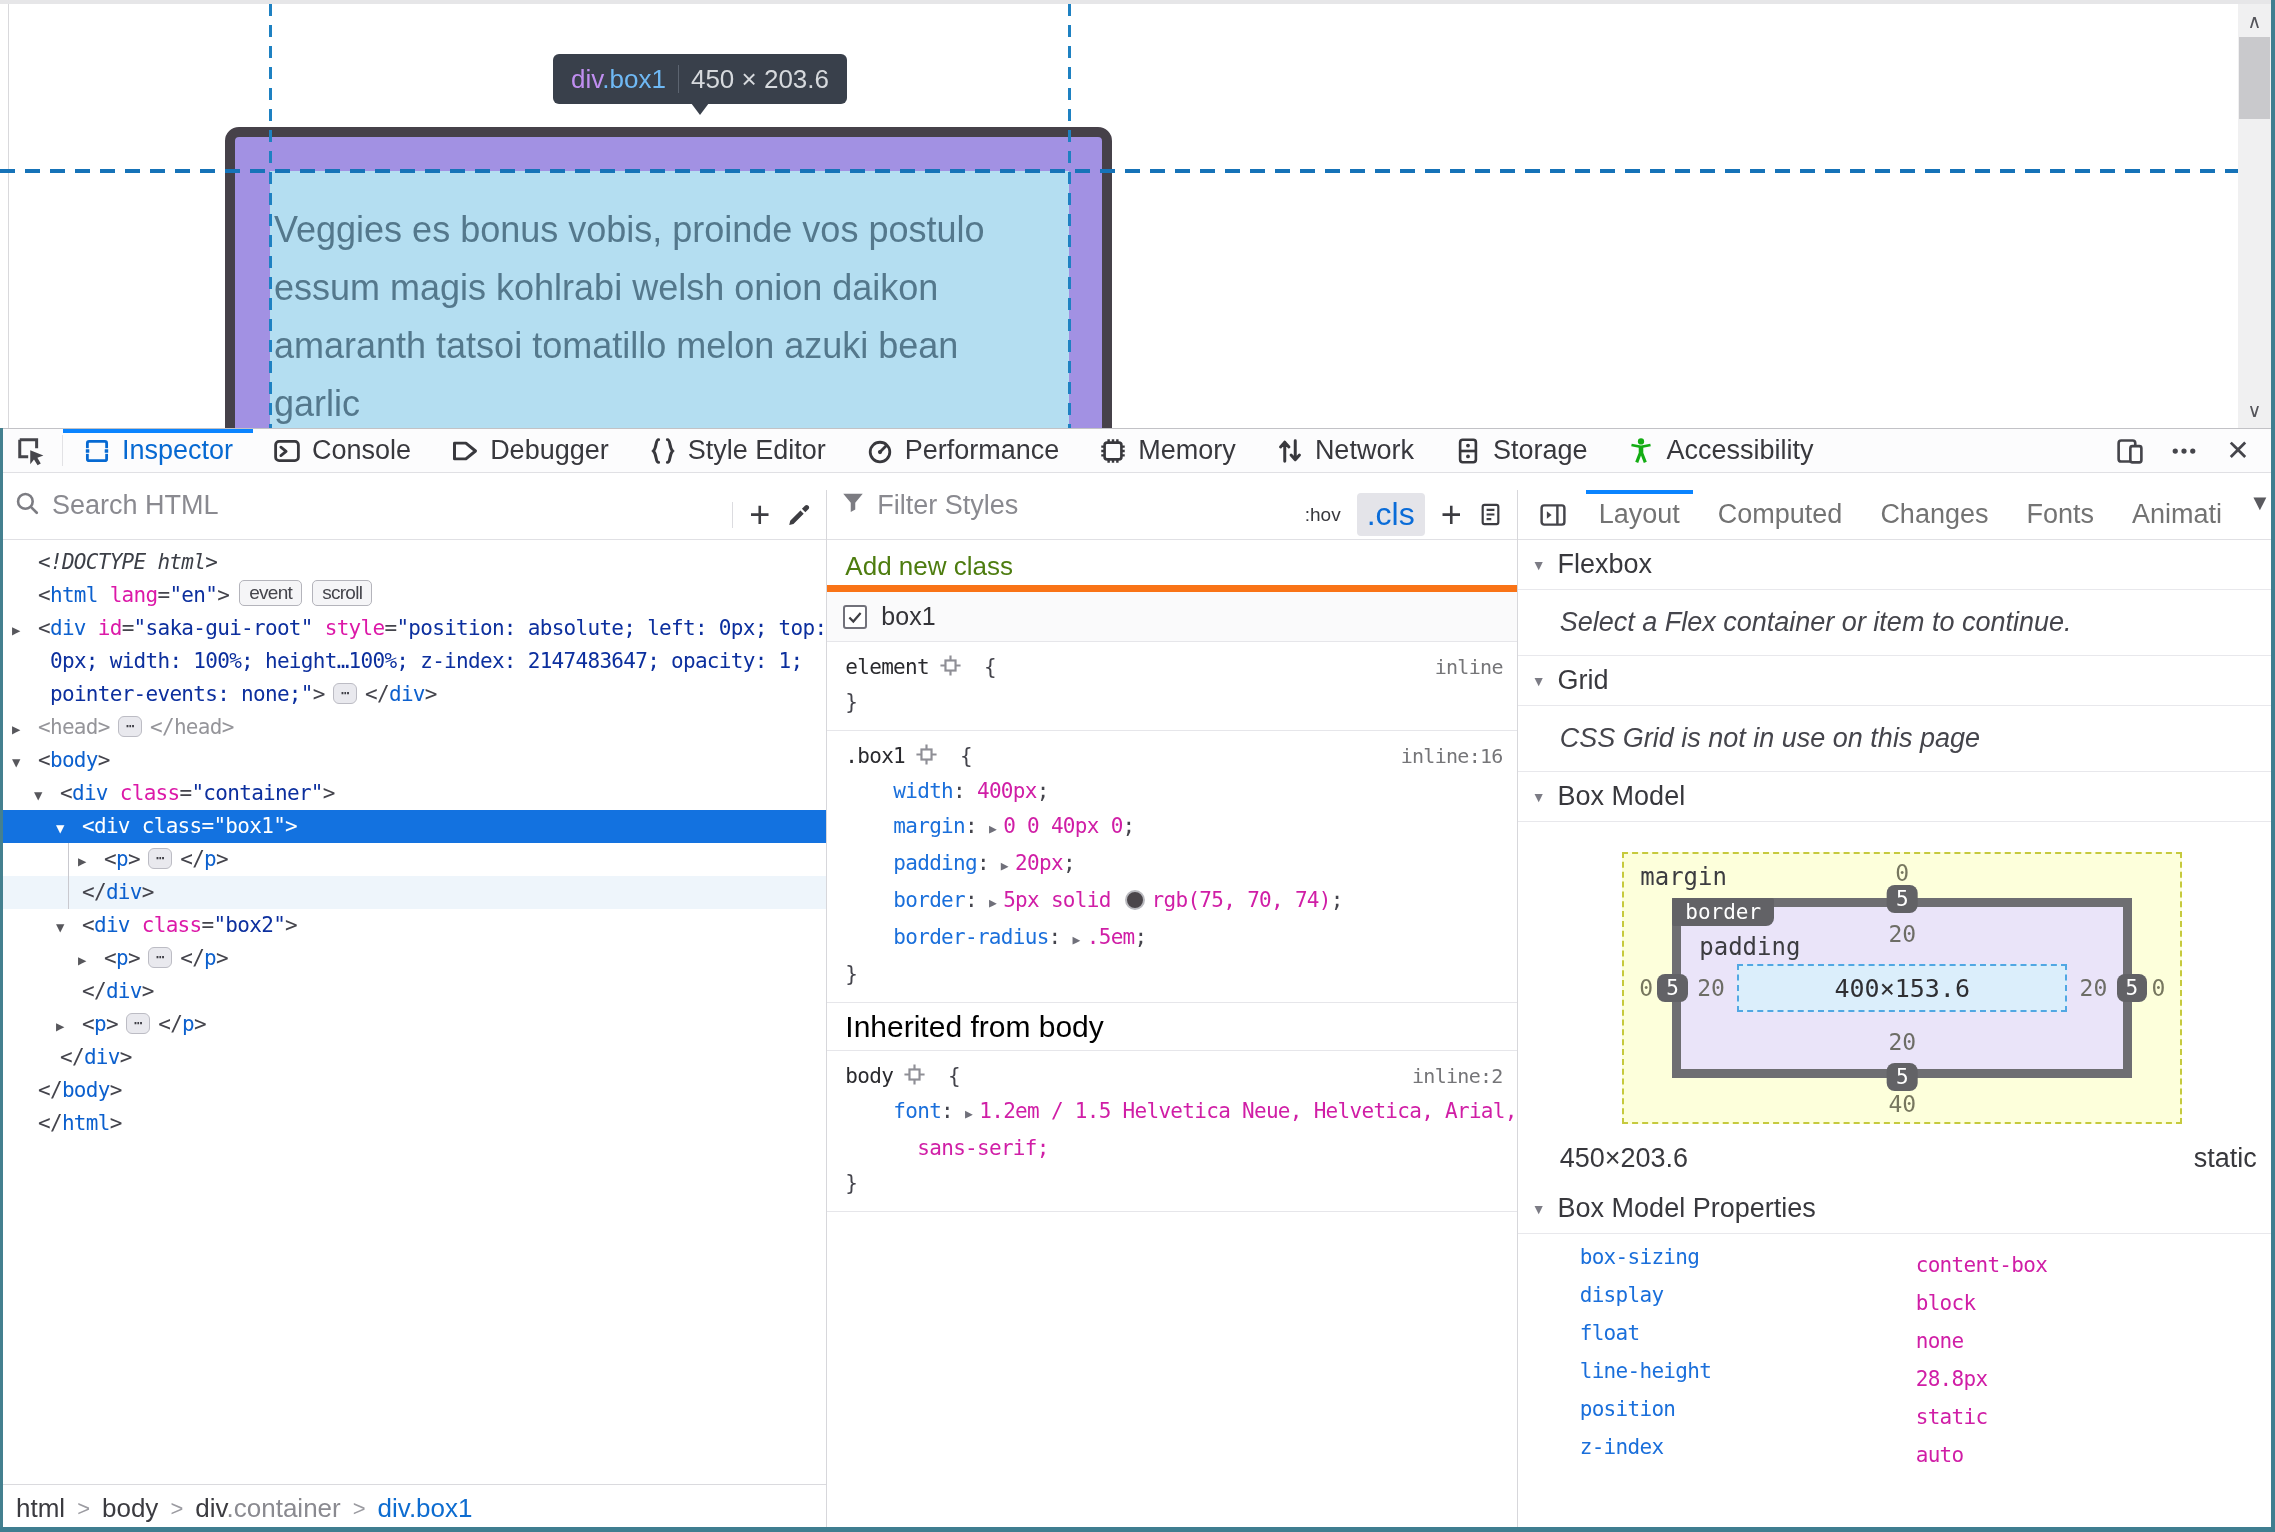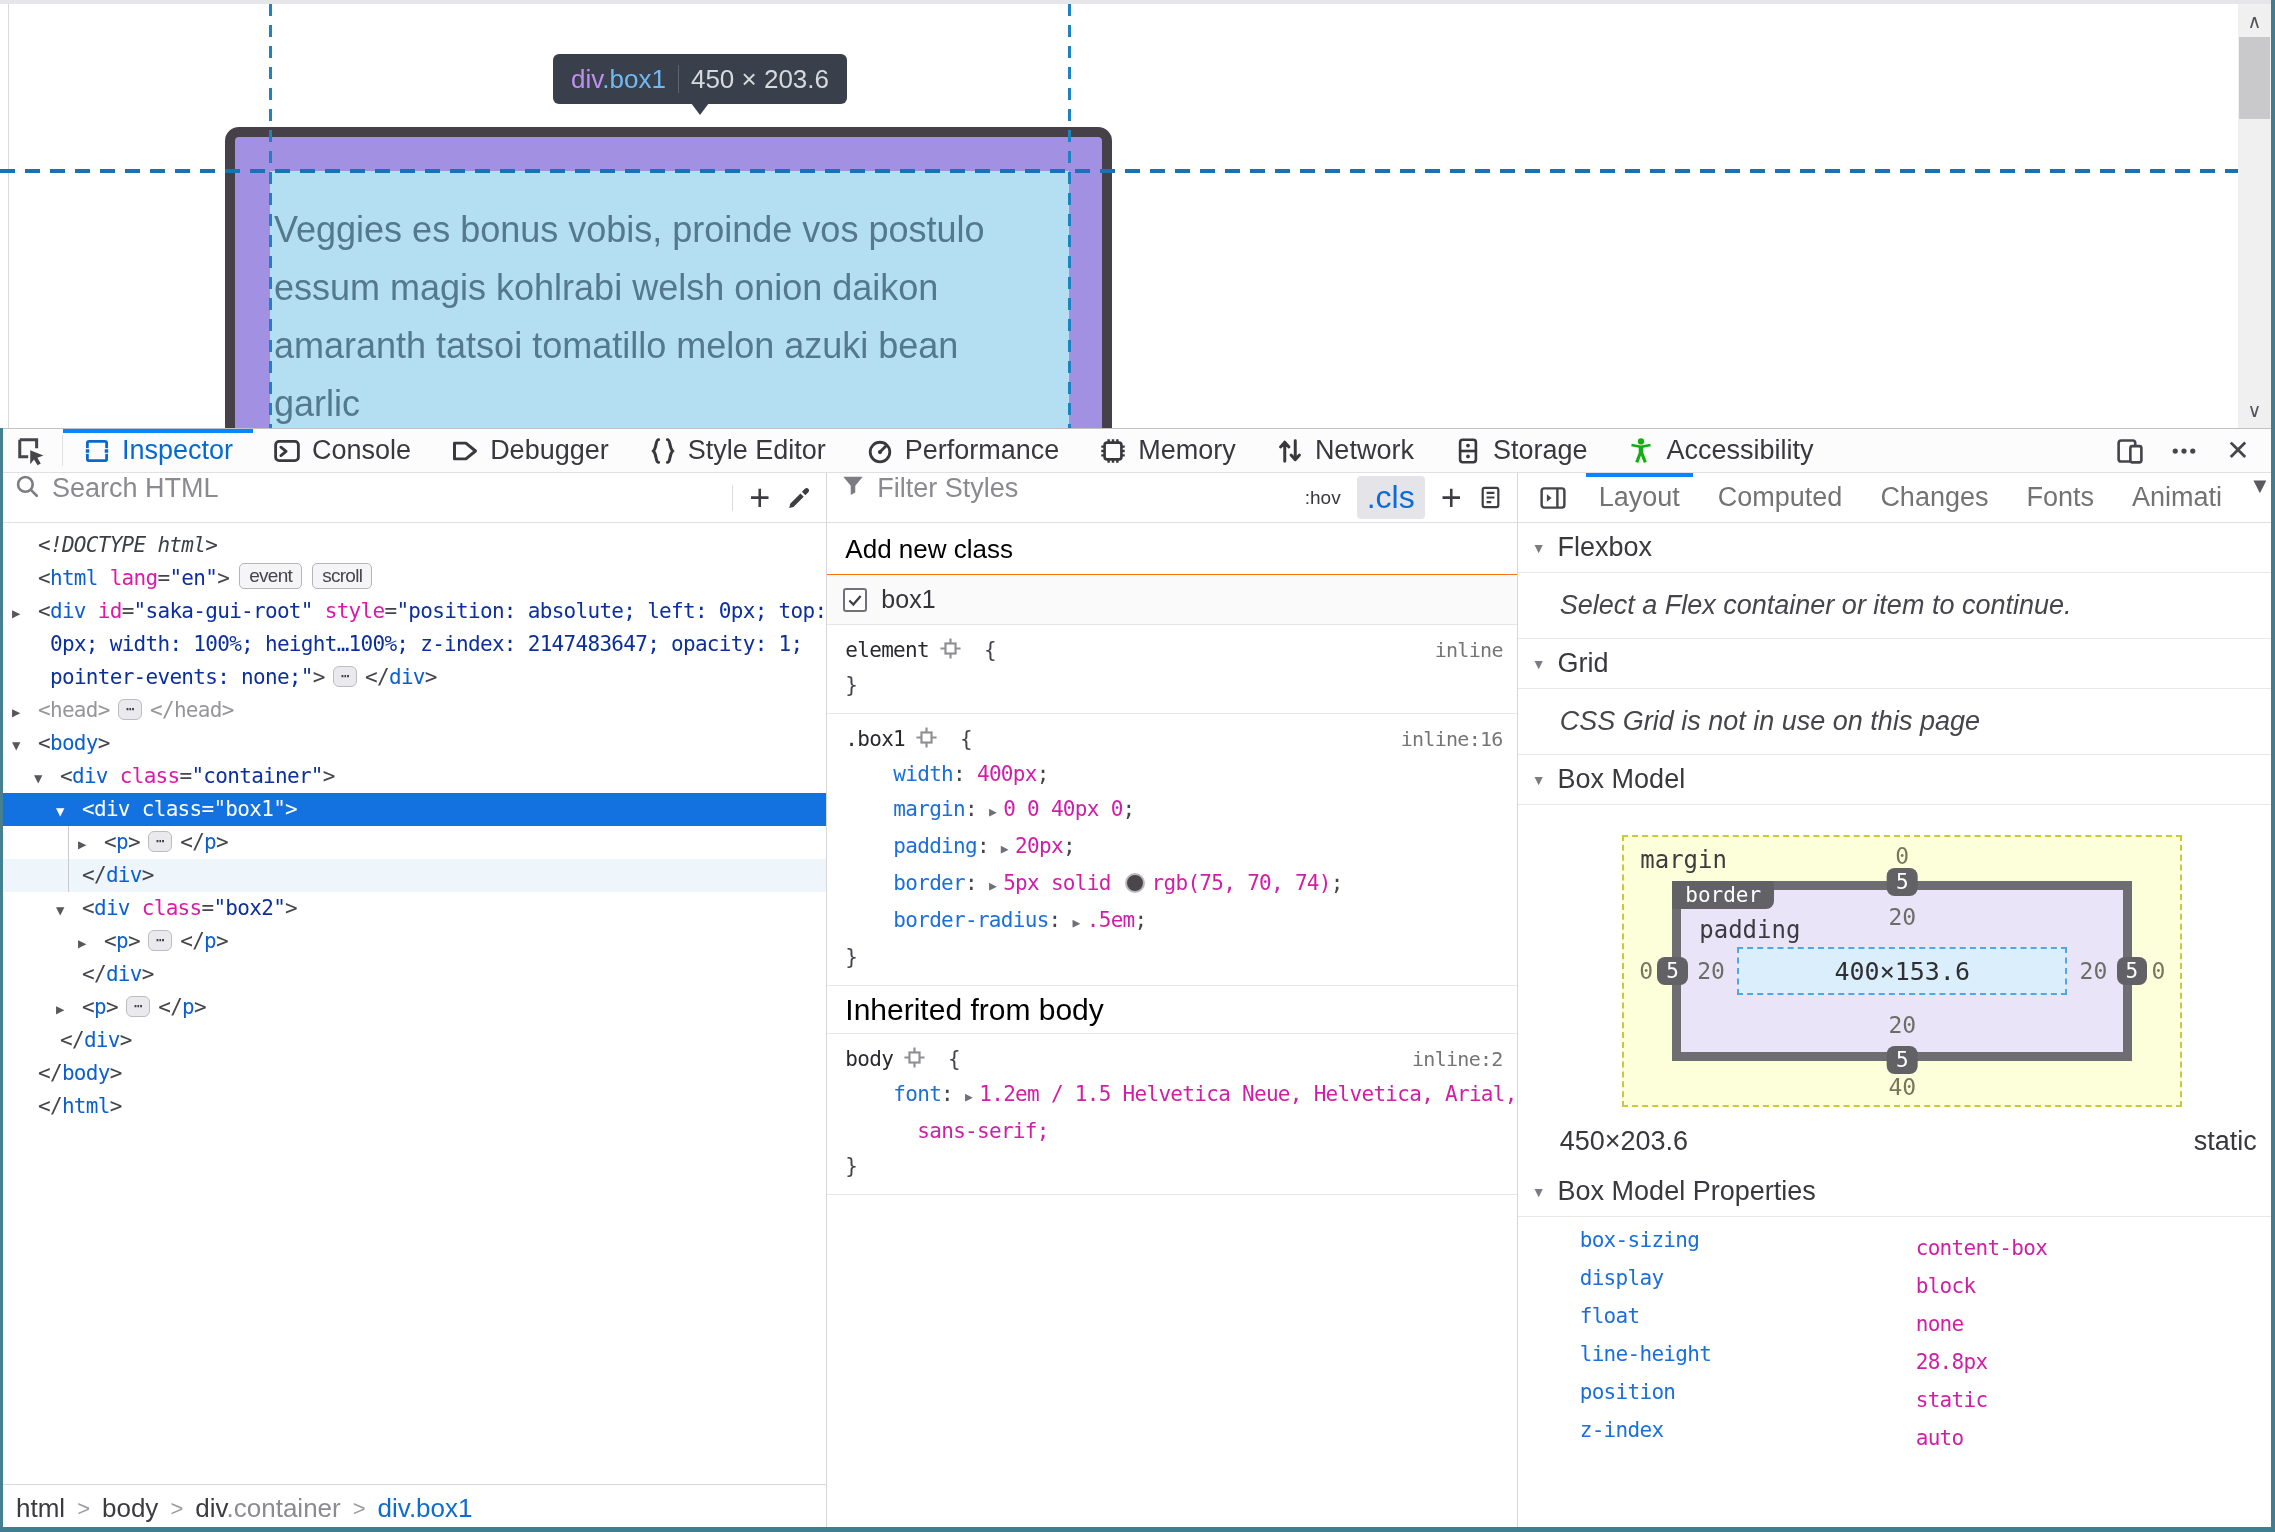--- a/index.html
+++ b/index.html
@@ -37,21 +37,21 @@
   .tt-arrow { position:absolute; left:50%; bottom:-11px; margin-left:-9px; width:0; height:0;
               border-left:9px solid transparent; border-right:9px solid transparent; border-top:12px solid #39404b; }
 
   
   .pg-scroll { position:absolute; right:4px; top:4px; width:33px; height:424px; background:#f0f0f1; }
   .pg-scroll .arr { position:absolute; left:0; width:100%; text-align:center; color:#54545a; font-size:19px; }
   .pg-thumb { position:absolute; left:1px; top:33px; width:31px; height:82px; background:#c9c9cc; }
 
   
   #devtools { position:absolute; left:0; top:428px; width:2275px; height:1104px; background:#fff;
-              border-top:1px solid #c2c2c6; display:flex; flex-direction:column; }
+              border-top:1px solid #c2c2c6; display:flex; flex-direction:column;gap:17px; }
 
   .dt-toolbar { height:44px; background:#fcfcfd; border-bottom:1px solid #e0e0e4; display:flex; align-items:stretch; }
   .tbtn { display:flex; align-items:center; justify-content:center; background:none; border:none; color:#45454b; cursor:pointer; }
   .picker { width:62px; }
   .tsep { width:1px; background:#e2e2e5; margin:6px 0; }
   .dt-tabs { display:flex; align-items:stretch; }
   .dtab { position:relative; display:flex; align-items:center; gap:11px; padding:0 20px; color:#38383d; font-size:27px; cursor:pointer; }
   .dtab svg { flex:none; }
   .dtab.active { color:#0669d2; }
   .dtab.active::before { content:""; position:absolute; left:0; right:0; top:0; height:4px; background:#0a84ff; }
@@ -88,21 +88,21 @@
   .crumbs { height:48px; flex:none; border-top:1px solid #dadade; display:flex; align-items:center; padding:0 16px;
             gap:12px; font-size:26px; background:#fff; }
   .bc-sep { color:#9b9ba1; font-size:22px; }
   .bc.dark { color:#3b3b40; } .bc .bc-suf { color:#8a8a90; } .bc.blue { color:#0d6cd0; }
 
   
   .filter-row .funnel { color:#7c7c82; }
   .hovbtn { color:#38383d; font-size:19px; }
   .clsbtn { color:#0a6cd8; font-size:32px; background:#e4e4e9; border-radius:4px; padding:3px 10px; }
   #rules-body { flex:1; overflow:hidden; }
-  .addclass { height:52px; line-height:52px; padding-left:18px; color:#000000; font-size:26px; border-bottom:1px solid #f97316; }
+  .addclass { height:52px; line-height:52px; padding-left:18px; color:#4d7c0f; font-size:26px; border-bottom:7px solid #f97316; }
   .classrow { height:50px; display:flex; align-items:center; gap:14px; padding-left:16px; background:#fafafb;
               border-bottom:1px solid #e6e6ea; font-size:25px; color:#333338; }
   .cbx { width:24px; height:24px; border:2px solid #71717a; border-radius:3px; background:#fff; display:flex;
          align-items:center; justify-content:center; }
   .rule-block { padding:8px 0 10px; border-bottom:1px solid #e6e6ea; position:relative; }
   .rline { line-height:35px; white-space:nowrap; padding-left:18px; position:relative; }
   .rline.prop { padding-left:66px; }
   .rline.contline { padding-left:90px; }
   .rsel { color:#2a2a2e; }
   .rprop { color:#1a6fdb; }

